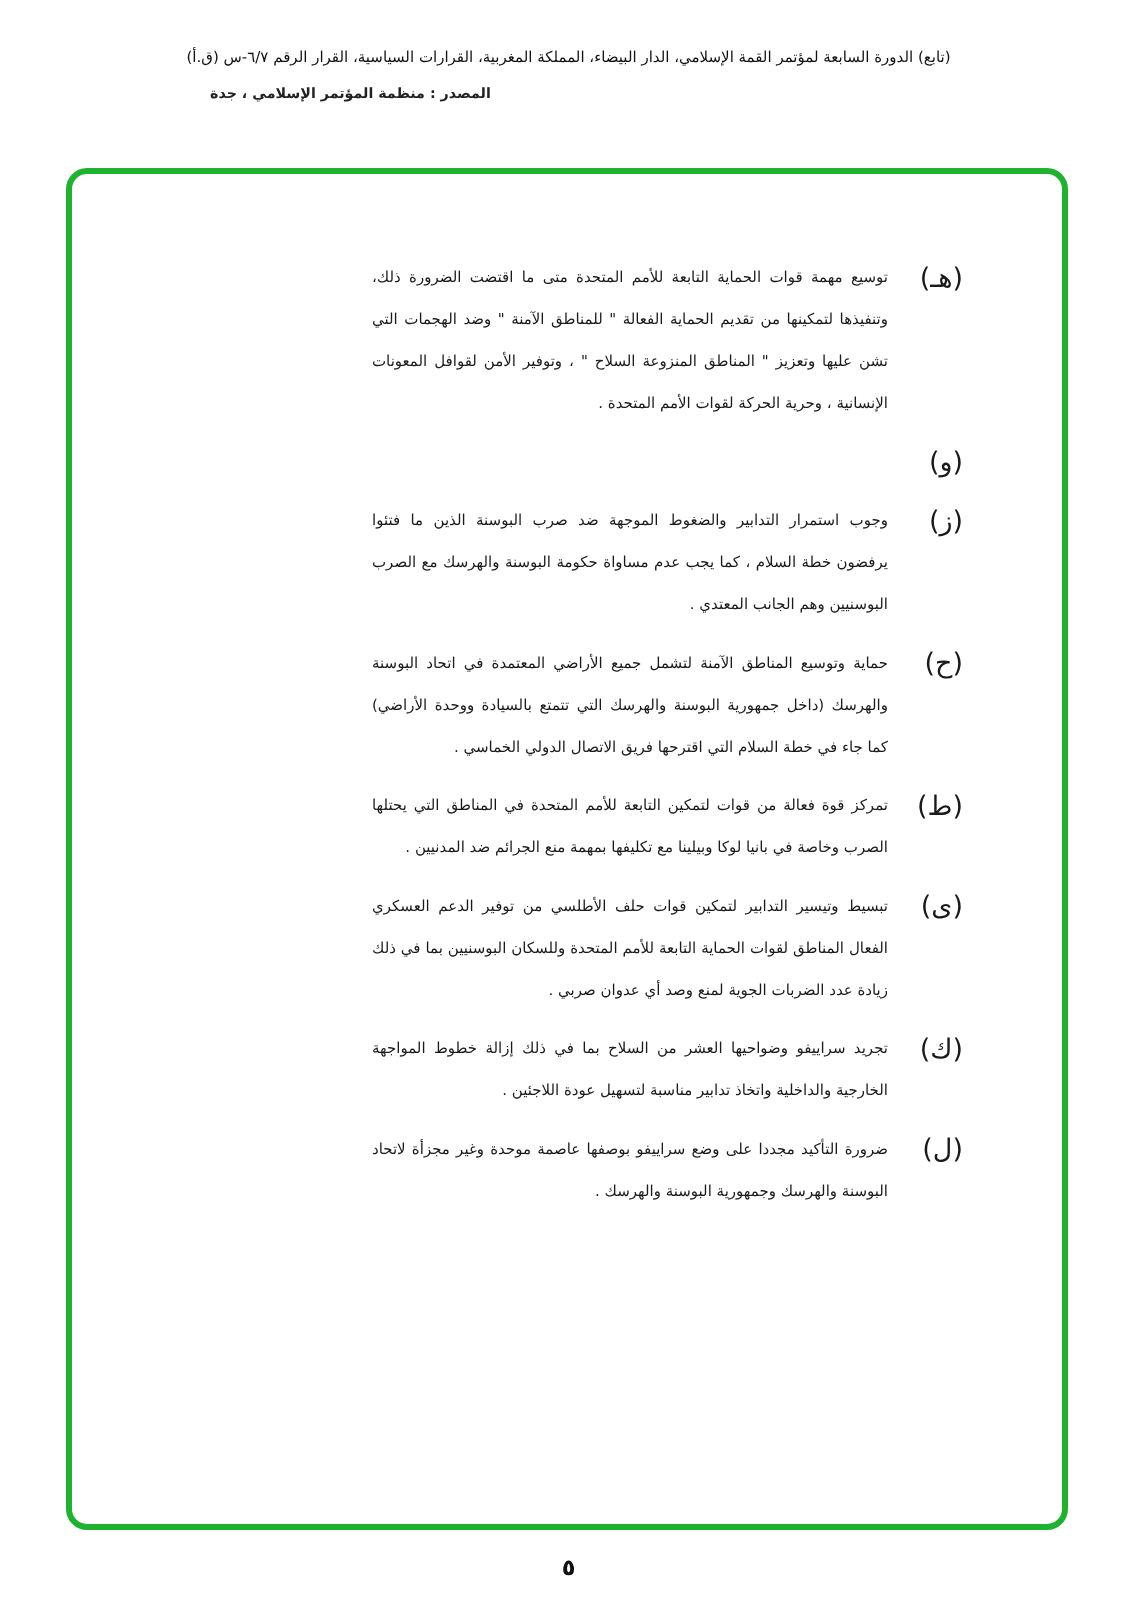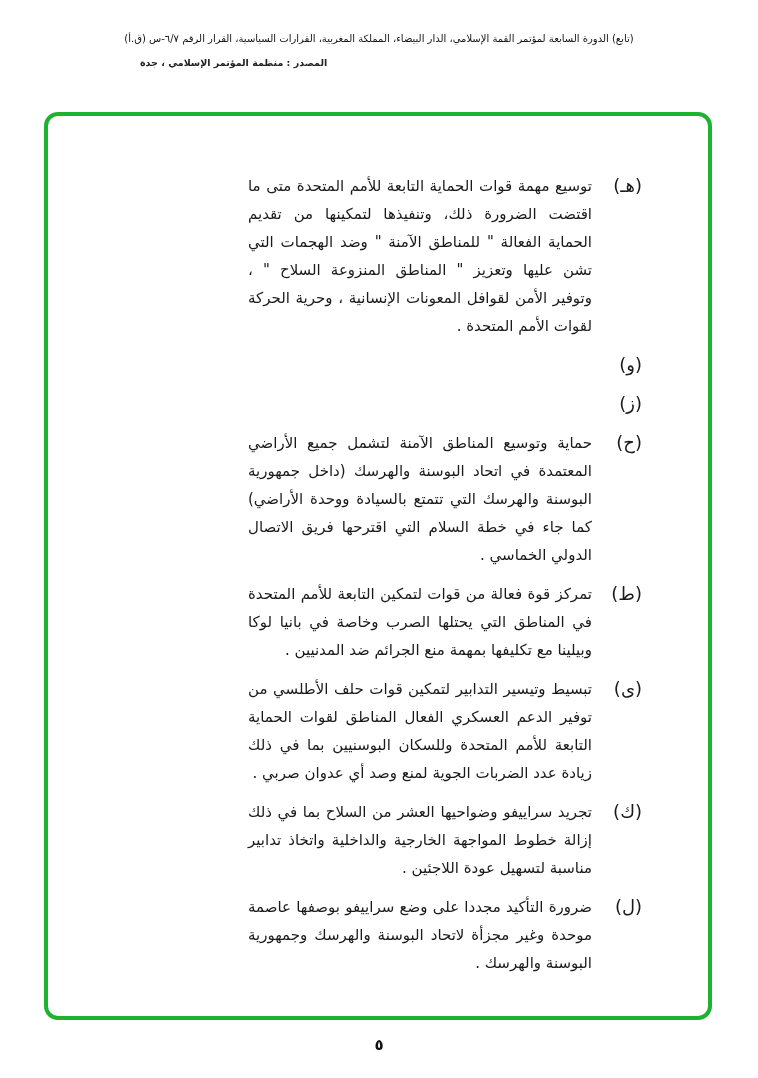--- a/index.html
+++ b/index.html
@@ -52,21 +52,21 @@
   }
   .item .marker{
     flex:0 0 50px;
     font-size:18px;
     line-height:28px;
     text-align:right;
     color:#1a1a1a;
   }
   .item .text{
     flex:1;
-    font-size:15px;
+    font-size:10px;
     line-height:28px;
     text-align:justify;
     text-justify:inter-word;
     color:#1a1a1a;
   }
   .page-number{
     position:absolute;
     bottom:24px;
     left:0;
     width:100%;
@@ -92,20 +92,21 @@
       <div class="marker">(هـ)</div>
       <div class="text">توسيع مهمة قوات الحماية التابعة للأمم المتحدة متى ما اقتضت الضرورة ذلك، وتنفيذها لتمكينها من تقديم الحماية الفعالة " للمناطق الآمنة " وضد الهجمات التي تشن عليها وتعزيز " المناطق المنزوعة السلاح " ، وتوفير الأمن لقوافل المعونات الإنسانية ، وحرية الحركة لقوات الأمم المتحدة .</div>
     </div>
 
     <div class="item">
       <div class="marker">(و)</div>
     </div>
 
     <div class="item">
       <div class="marker">(ز)</div>
+      <div class="text">وجوب استمرار التدابير والضغوط الموجهة ضد صرب البوسنة الذين ما فتئوا يرفضون خطة السلام ، كما يجب عدم مساواة حكومة البوسنة والهرسك مع الصرب البوسنيين وهم الجانب المعتدي .</div>
     </div>
 
     <div class="item">
       <div class="marker">(ح)</div>
       <div class="text">حماية وتوسيع المناطق الآمنة لتشمل جميع الأراضي المعتمدة في اتحاد البوسنة والهرسك (داخل جمهورية البوسنة والهرسك التي تتمتع بالسيادة ووحدة الأراضي) كما جاء في خطة السلام التي اقترحها فريق الاتصال الدولي الخماسي .</div>
     </div>
 
     <div class="item">
       <div class="marker">(ط)</div>
       <div class="text">تمركز قوة فعالة من قوات لتمكين التابعة للأمم المتحدة في المناطق التي يحتلها الصرب وخاصة في بانيا لوكا وبيلينا مع تكليفها بمهمة منع الجرائم ضد المدنيين .</div>

